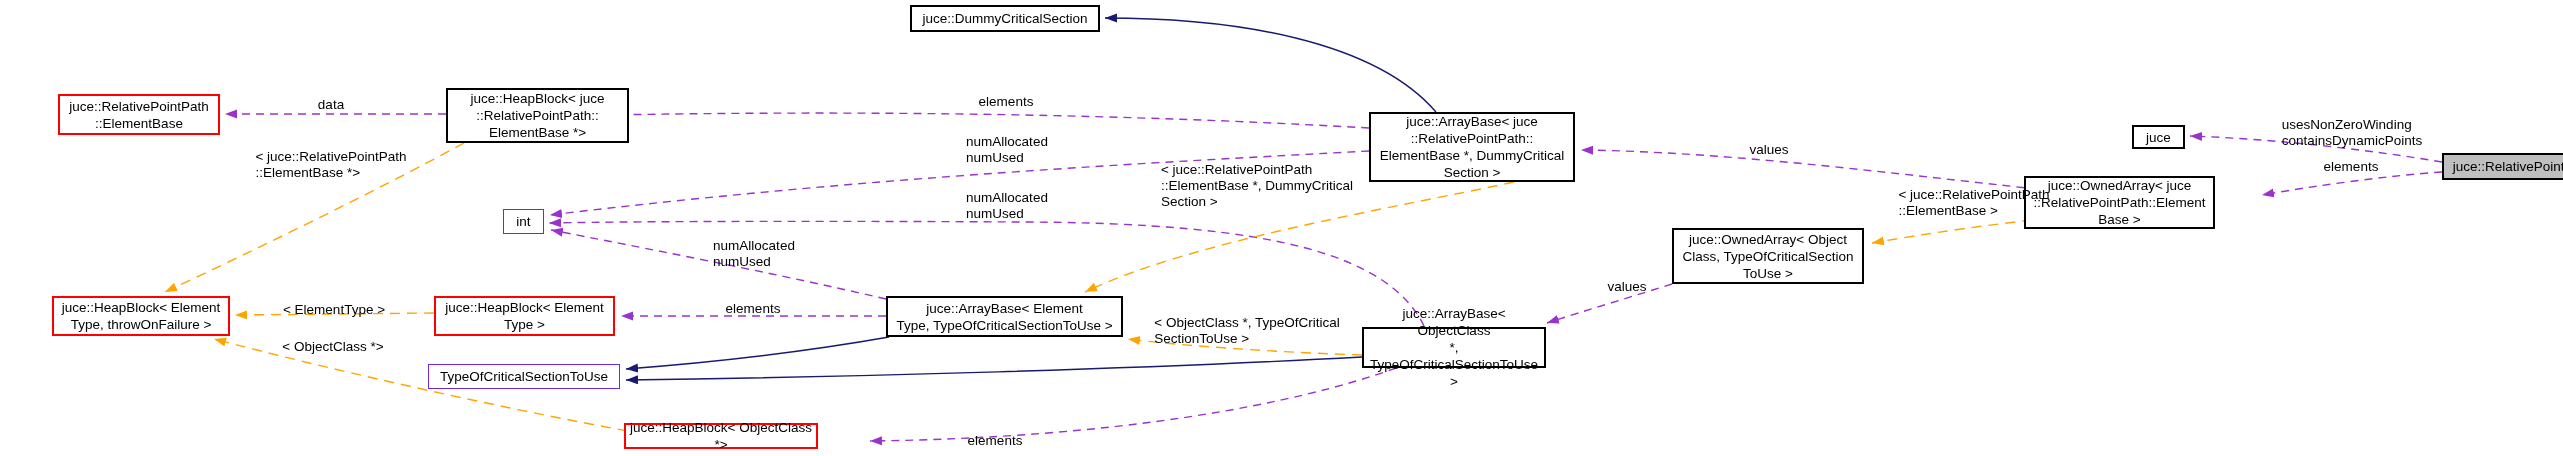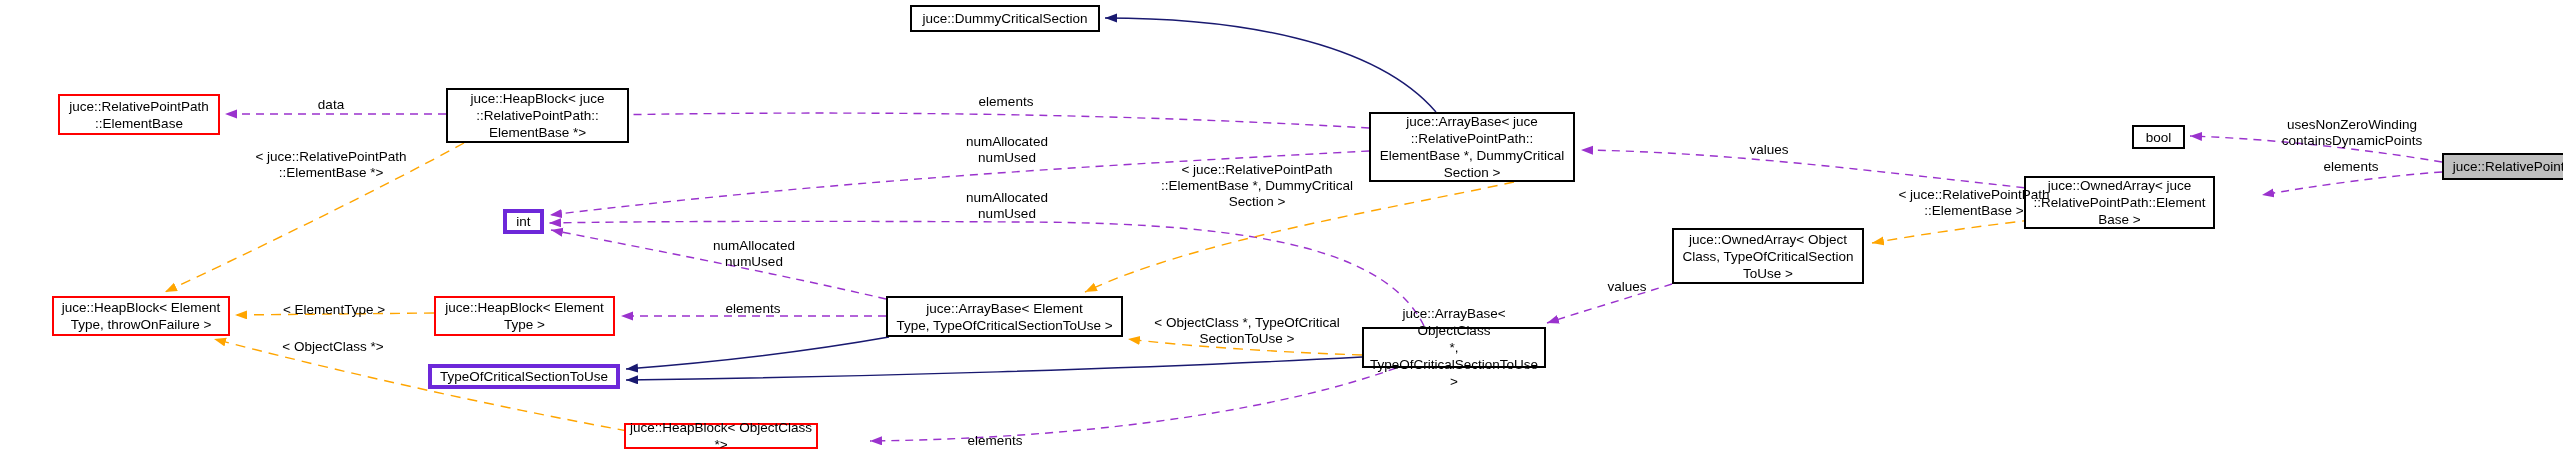--- a/index.html
+++ b/index.html
@@ -19,26 +19,26 @@
     box-sizing:border-box;
     background:#ffffff;
     border:2px solid #000000;
     display:flex;align-items:center;justify-content:center;
     text-align:center;
     white-space:pre-line;
     line-height:17px;
     padding:0 2px;
   }
   .node.red{border:2px solid #ff0000;}
-  .node.graybrd{border:4px solid #6d28d9;}
+  .node.graybrd{border:1px solid #6d28d9;}
   .node.current{background:#bfbfbf;border:2px solid #000000;}
   .elabel{
     position:absolute;
     transform:translate(-50%,-50%);
-    text-align:center;
+    text-align:left;
     white-space:pre-line;
     line-height:16px;
   }
 </style>
 </head>
 <body>
 
 <div id="canvas">
 
   <svg id="edges" viewBox="0 0 2563 456" xmlns="http://www.w3.org/2000/svg">
@@ -91,21 +91,21 @@
 
   <div class="node" style="left:402px;top:88px;width:183px;height:55px">juce::HeapBlock&lt; juce
 ::RelativePointPath::
 ElementBase *&gt;</div>
 
   <div class="node" style="left:1325px;top:112px;width:206px;height:70px">juce::ArrayBase&lt; juce
 ::RelativePointPath::
 ElementBase *, DummyCritical
 Section &gt;</div>
 
-  <div class="node" style="left:2088px;top:125px;width:53px;height:24px">bool</div>
+  <div class="node" style="left:2088px;top:125px;width:53px;height:24px">juce</div>
 
   <div class="node" style="left:1980px;top:176px;width:191px;height:53px">juce::OwnedArray&lt; juce
 ::RelativePointPath::Element
 Base &gt;</div>
 
   <div class="node current" style="left:2398px;top:153px;width:161px;height:27px">juce::RelativePointPath</div>
 
   <div class="node" style="left:1628px;top:228px;width:192px;height:56px">juce::OwnedArray&lt; Object
 Class, TypeOfCriticalSection
 ToUse &gt;</div>

